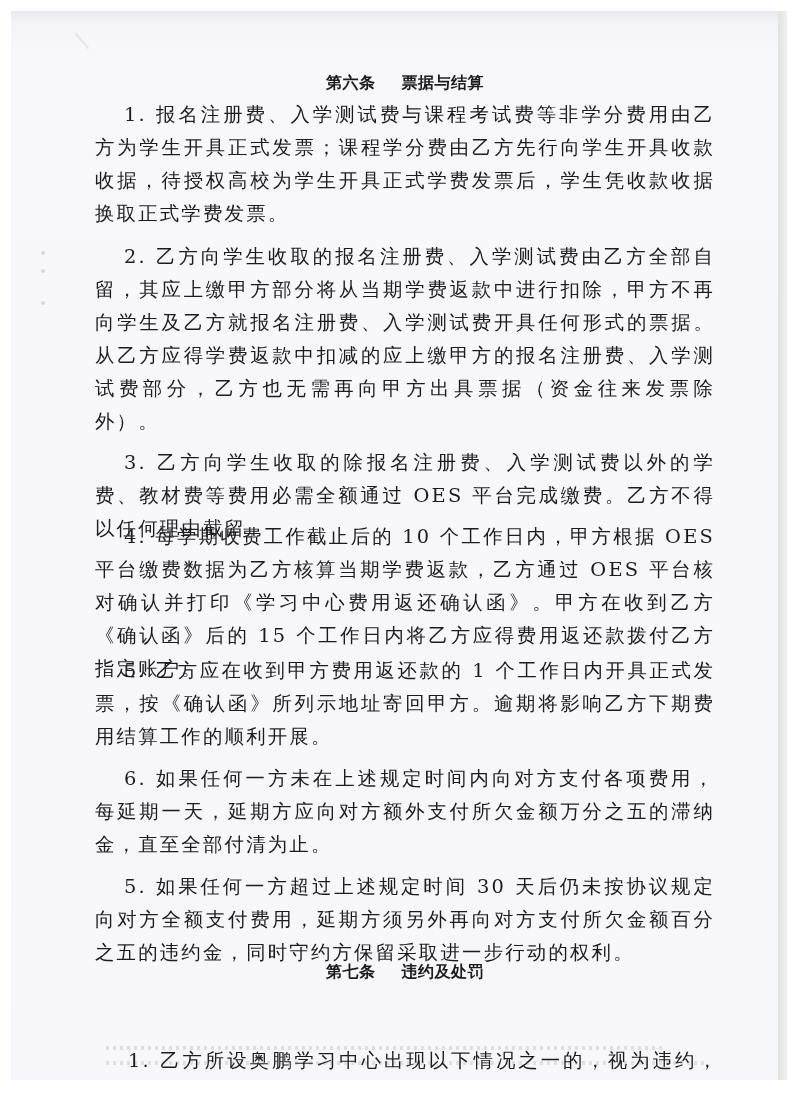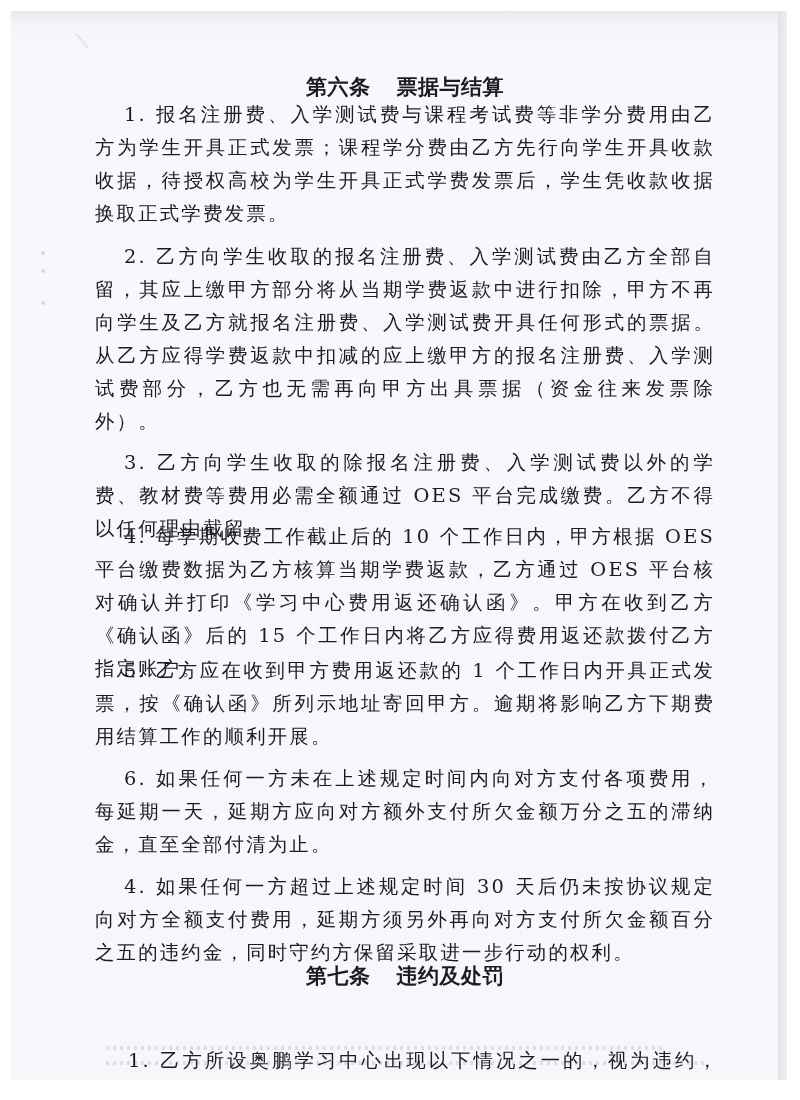--- a/index.html
+++ b/index.html
@@ -50,21 +50,21 @@
       top: 0;
       width: 620px;
       font-family: "DejaVu Serif", "Liberation Serif", serif;
       color: #1c1b22;
     }
     .heading {
       position: absolute;
       left: 0;
       width: 620px;
       text-align: center;
-      font-size: 21px;
+      font-size: 16px;
       font-weight: bold;
       letter-spacing: 0.5px;
     }
     .heading .gap { display: inline-block; width: 26px; }
     .para {
       position: absolute;
       left: 0;
       width: 620px;
       font-size: 19.4px;
       line-height: 33px;
@@ -97,21 +97,21 @@
     <div class="heading" style="top:73px">
       <span>第六条</span><span class="gap"></span><span>票据与结算</span>
     </div>
 
     <p class="para" style="top:98px;margin:0">1. 报名注册费、入学测试费与课程考试费等非学分费用由乙方为学生开具正式发票；课程学分费由乙方先行向学生开具收款收据，待授权高校为学生开具正式学费发票后，学生凭收款收据换取正式学费发票。</p>
     <p class="para" style="top:240px;margin:0">2. 乙方向学生收取的报名注册费、入学测试费由乙方全部自留，其应上缴甲方部分将从当期学费返款中进行扣除，甲方不再向学生及乙方就报名注册费、入学测试费开具任何形式的票据。从乙方应得学费返款中扣减的应上缴甲方的报名注册费、入学测试费部分，乙方也无需再向甲方出具票据（资金往来发票除外）。</p>
     <p class="para" style="top:446px;margin:0">3. 乙方向学生收取的除报名注册费、入学测试费以外的学费、教材费等费用必需全额通过 OES 平台完成缴费。乙方不得以任何理由截留。</p>
     <p class="para" style="top:520px;margin:0">4. 每学期收费工作截止后的 10 个工作日内，甲方根据 OES 平台缴费数据为乙方核算当期学费返款，乙方通过 OES 平台核对确认并打印《学习中心费用返还确认函》。甲方在收到乙方《确认函》后的 15 个工作日内将乙方应得费用返还款拨付乙方指定账户。</p>
     <p class="para" style="top:654px;margin:0">5. 乙方应在收到甲方费用返还款的 1 个工作日内开具正式发票，按《确认函》所列示地址寄回甲方。逾期将影响乙方下期费用结算工作的顺利开展。</p>
     <p class="para" style="top:762px;margin:0">6. 如果任何一方未在上述规定时间内向对方支付各项费用，每延期一天，延期方应向对方额外支付所欠金额万分之五的滞纳金，直至全部付清为止。</p>
-    <p class="para" style="top:870px;margin:0">4. 如果任何一方超过上述规定时间 30 天后仍未按协议规定向对方全额支付费用，延期方须另外再向对方支付所欠金额百分之五的违约金，同时守约方保留采取进一步行动的权利。</p>
+    <p class="para" style="top:870px;margin:0">5. 如果任何一方超过上述规定时间 30 天后仍未按协议规定向对方全额支付费用，延期方须另外再向对方支付所欠金额百分之五的违约金，同时守约方保留采取进一步行动的权利。</p>
 
     <div class="heading" style="top:962px">
       <span>第七条</span><span class="gap"></span><span>违约及处罚</span>
     </div>
 
     <p class="para" style="top:1040px;margin:4px">1. 乙方所设奥鹏学习中心出现以下情况之一的，视为违约，甲方可酌情扣除应向乙方支付的有关服务费用：</p>
   </div>
 </div>
 <div class="scan-edge"></div>
 

